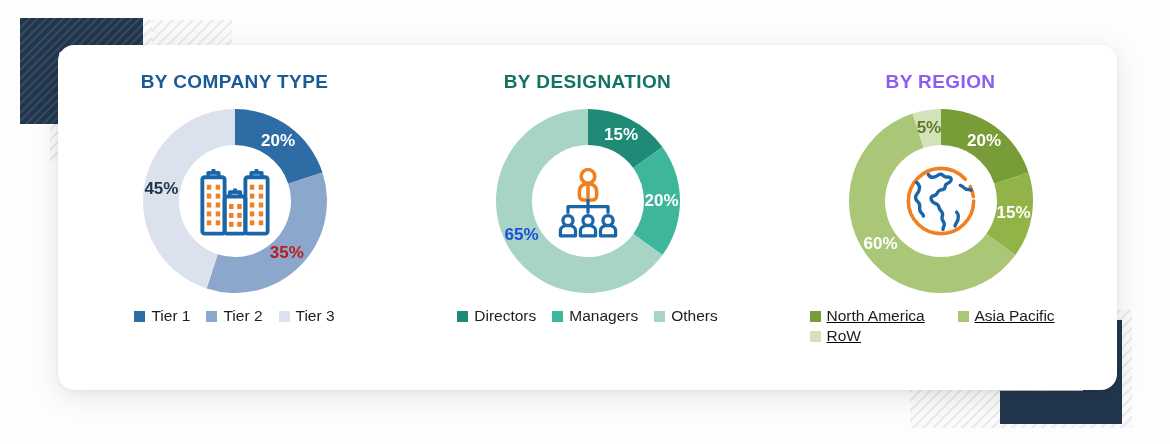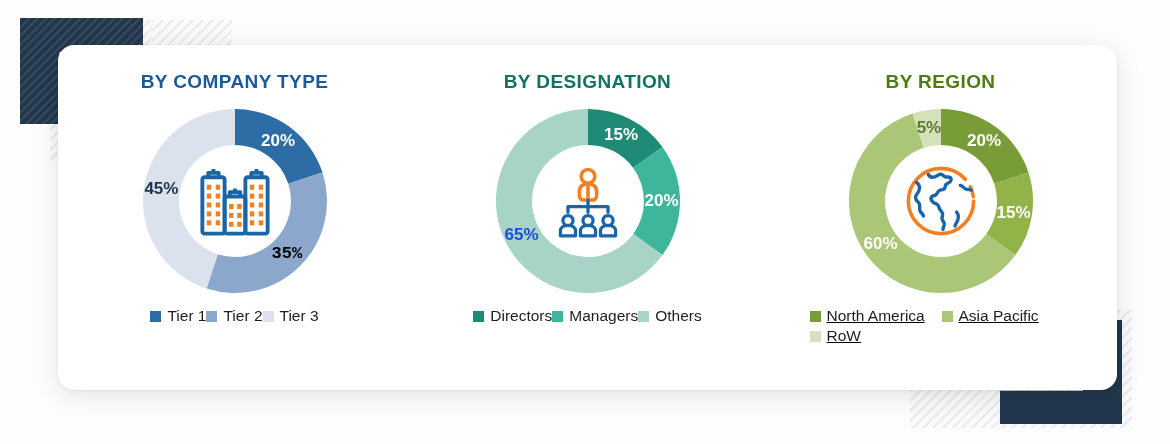--- a/index.html
+++ b/index.html
@@ -77,21 +77,21 @@
   .center-icon svg{display:block;}
 
   .pct{
     position:absolute;font-size:17px;font-weight:bold;
     transform:translate(-50%,-50%);white-space:nowrap;
   }
 
   .legend{
     margin-top:6px;
     display:flex;flex-wrap:wrap;justify-content:center;
-    gap:2px 0;max-width:290px;
+    gap:2px 16px;max-width:290px;
   }
   .legend-item{display:flex;align-items:center;gap:6px;font-size:15.5px;color:#1d1d1d;}
   .legend-sw{width:11px;height:11px;flex:none;}
 
   .legend.two-col{max-width:280px;justify-content:flex-start;padding-left:18px;text-decoration:underline;}
   .legend.two-col .legend-item{width:132px;}
 </style>
 </head>
 <body>
 
@@ -148,21 +148,21 @@
             <rect x="27" y="33" width="3" height="3.4"></rect>
               <rect x="32.5" y="33" width="3" height="3.4"></rect>
             <rect x="27" y="39" width="3" height="3.4"></rect>
               <rect x="32.5" y="39" width="3" height="3.4"></rect>
             <rect x="27" y="45" width="3" height="3.4"></rect>
               <rect x="32.5" y="45" width="3" height="3.4"></rect>
           </g>
         </svg>
       </div>
     <div class="pct" style="color: rgb(255, 255, 255); left: 71.7481%; top: 20.0664%;">20%</div>
-        <div class="pct" style="color: #000000; left: 76.163%; top: 76.163%; font-family: Liberation Mono, monospace;">35%</div>
+        <div class="pct" style="color: #b91c1c; left: 76.163%; top: 76.163%;">35%</div>
         <div class="pct" style="color: rgb(34, 55, 77); left: 13.4555%; top: 44.2119%;">45%</div>
       </div>
     <div class="legend">
       <div class="legend-item">
         <span class="legend-sw" style="background:#2d6ca5"></span>
         <span>Tier 1</span>
       </div>
       <div class="legend-item">
         <span class="legend-sw" style="background:#8ba7cb"></span>
         <span>Tier 2</span>
@@ -214,21 +214,21 @@
         <span>Managers</span>
       </div>
       <div class="legend-item">
         <span class="legend-sw" style="background:#a8d4c8"></span>
         <span>Others</span>
       </div>
     </div>
   </div>
 
   <div class="panel">
-    <div class="panel-title" style="color:#4d7c0f">BY REGION</div>
+    <div class="panel-title" style="color:#8b5cf6">BY REGION</div>
     <div class="donut-wrap">
       <svg viewBox="0 0 200 200">
           <path d="M100 8 A92 92 0 0 1 187.49719949915414 71.57043651750485 L153.2591649125286 82.69504831500295 A56 56 0 0 0 100 44 Z" fill="#789c38"></path>
           <path d="M187.49719949915414 71.57043651750485 A92 92 0 0 1 174.42956348249515 154.07624321090753 L145.30495168499706 132.91597412837848 A56 56 0 0 0 153.2591649125286 82.69504831500295 Z" fill="#92b348"></path>
           <path d="M174.42956348249515 154.07624321090753 A92 92 0 1 1 71.57043651750482 12.50280050084588 L82.69504831500294 46.7408350874714 A56 56 0 1 0 145.30495168499706 132.91597412837848 Z" fill="#a9c777"></path>
           <path d="M71.57043651750482 12.50280050084588 A92 92 0 0 1 99.99999999999999 8 L99.99999999999999 44 A56 56 0 0 0 82.69504831500294 46.7408350874714 Z" fill="#d3e2b8"></path>
         </svg>
       <div class="center-icon">
         <svg width="62" height="62" viewBox="0 0 62 62">
           <circle cx="31" cy="31" r="22" fill="none" stroke="#f08021" stroke-width="2.4" stroke-dasharray="122 6 7 3" stroke-linecap="round"></circle>

